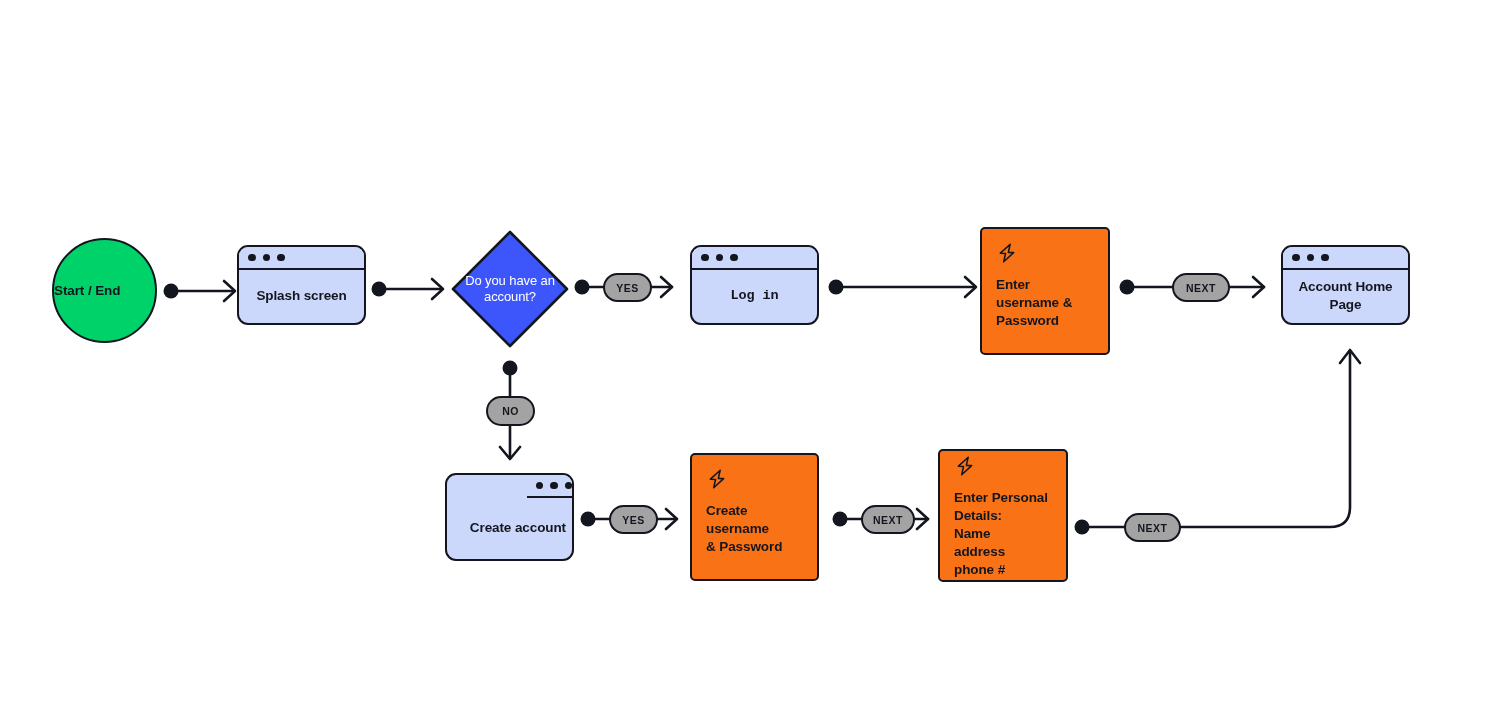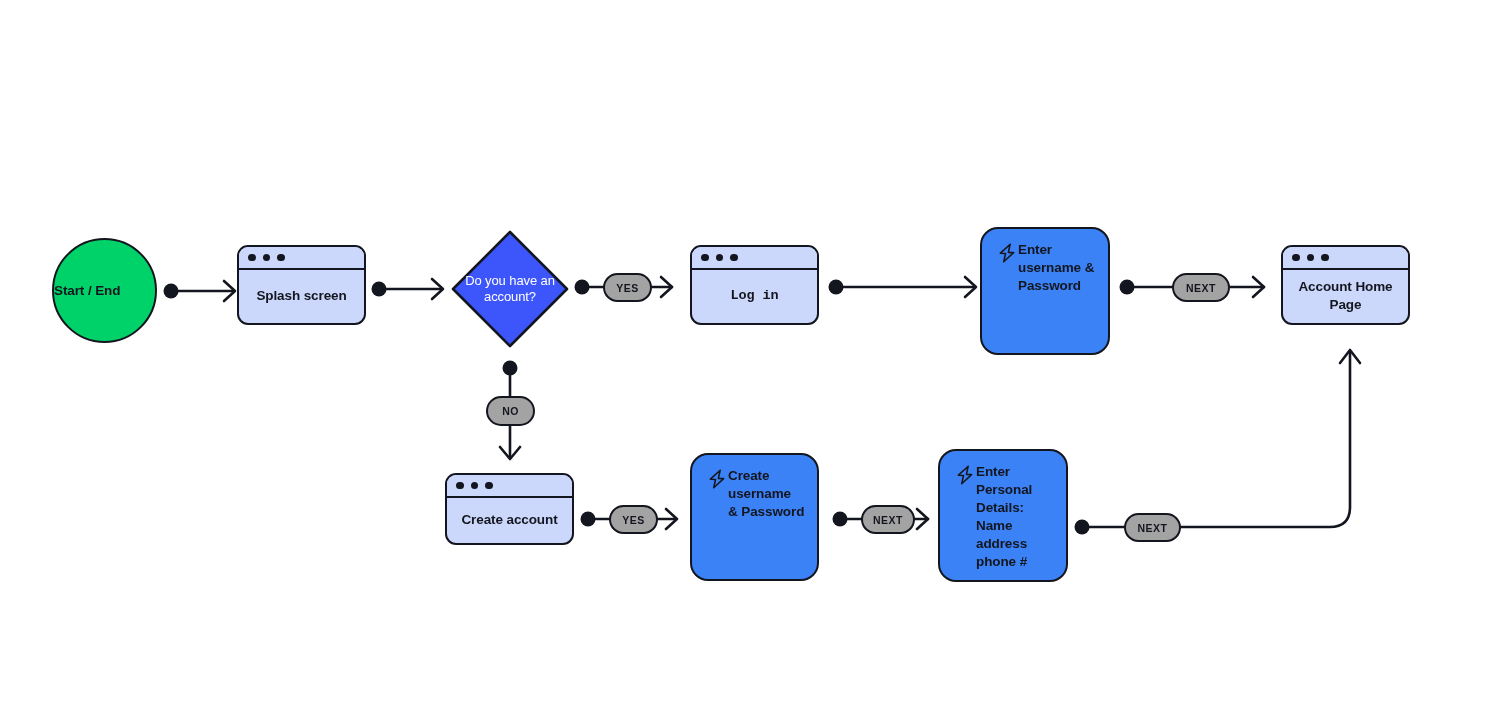--- a/index.html
+++ b/index.html
@@ -108,26 +108,26 @@
     font-weight: 400;
     line-height: 1.25;
     color: #ffffff;
     text-align: center;
     width: 104px;
     letter-spacing: -0.1px;
   }
 
   
   .note {
-    background: #3b82f6;
+    background: #f97316;
     border: 2.5px solid #14161f;
-    border-radius: 18px;
+    border-radius: 5px;
     padding: 12px 12px 10px 14px;
     display: flex;
-    flex-direction: row;
+    flex-direction: column;
   }
   .note .bolt {
     width: 22px;
     height: 24px;
     margin-bottom: 11px;
     flex: 0 0 auto;
   }
   .note .label {
     font-size: 13.5px;
     font-weight: 700;
@@ -268,21 +268,21 @@
     <div class="titlebar">
       <span class="dot"></span>
       <span class="dot"></span>
       <span class="dot"></span>
     </div>
     <div class="body">
       <span class="label">Account Home Page</span>
     </div>
   </div>
 
-  <div class="node screen" style="left:445px; top:473px; width:129px; height:72px;">
+  <div class="node screen" style="left:445px; top:473px; width:129px; height:88px;align-items:flex-end;">
     <div class="titlebar">
       <span class="dot"></span>
       <span class="dot"></span>
       <span class="dot"></span>
     </div>
     <div class="body">
       <span class="label">Create account</span>
     </div>
   </div>
 

